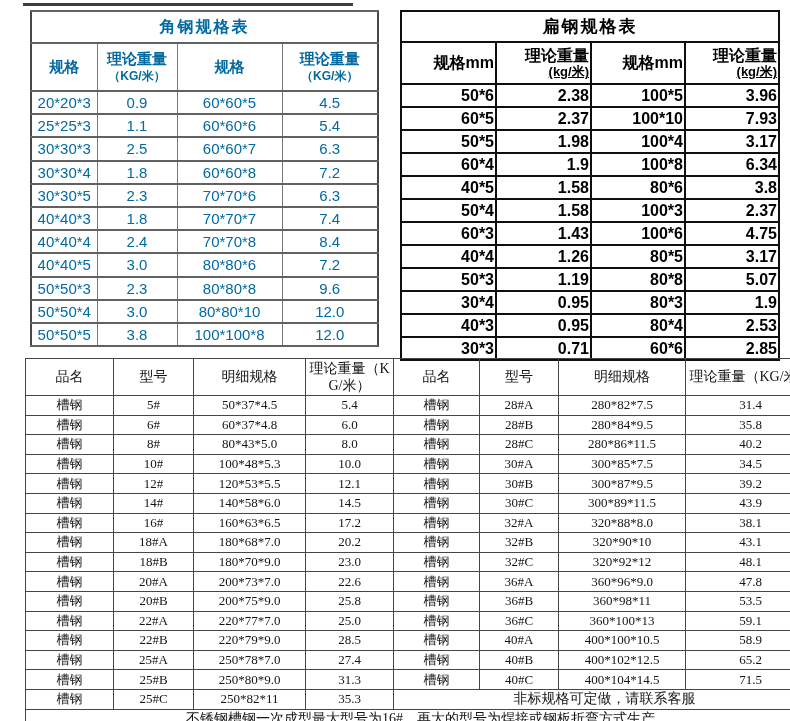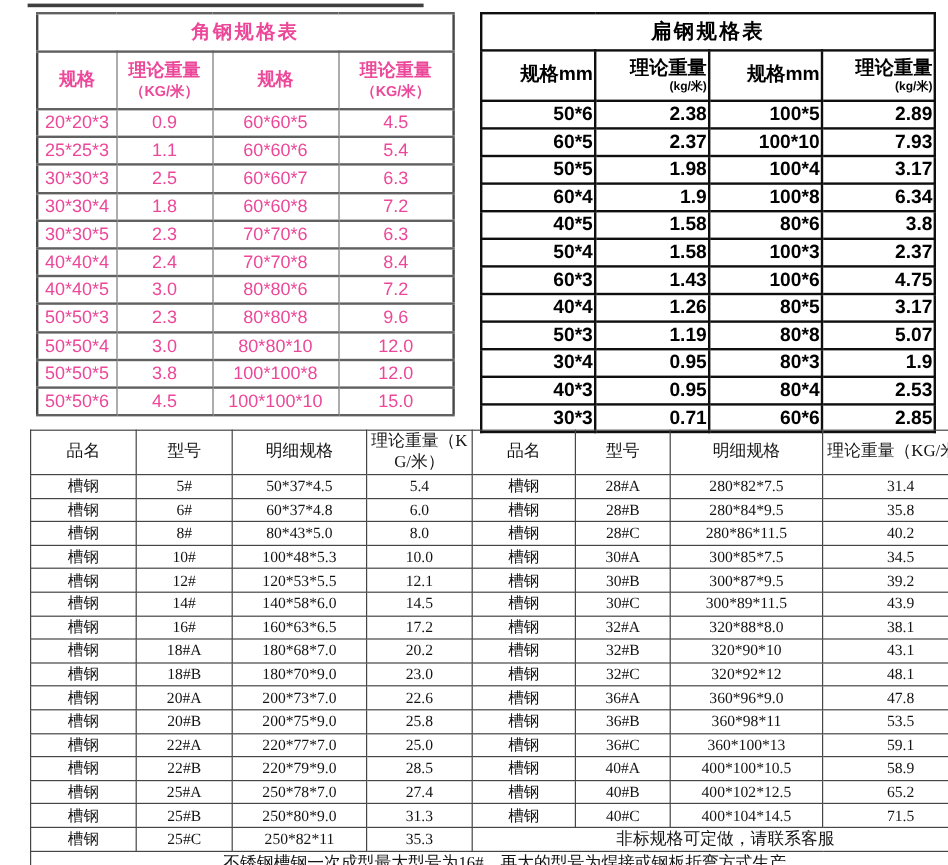--- a/index.html
+++ b/index.html
@@ -19,21 +19,21 @@
   }
 
   table { border-collapse: collapse; table-layout: fixed; }
   td, th { overflow: hidden; text-align: center; vertical-align: middle; padding: 0 1px; }
 
   
   .angle-table {
     position: absolute; left: 30px; top: 10px;
     width: 347px;
     border: 2px solid #474747;
-    color: #ec4899;
+    color: #0369a1;
   }
   .angle-table th, .angle-table td {
     border: 1px solid #787878;
     border-top: 2px solid #616161;
     border-bottom: 2px solid #616161;
     white-space: nowrap;
   }
   .angle-table .title-row th { height: 30px; font-size: 16px; font-weight: 600; letter-spacing: 2px; }
   .angle-table .header-row th { height: 46px; font-weight: 600; }
   .angle-table .h-main { display: block; font-size: 15px; line-height: 1.25; }
@@ -48,21 +48,21 @@
     color: #000000;
     font-weight: bold;
   }
   .flat-table th, .flat-table td {
     border: 2px solid #0f0f0f;
     white-space: nowrap;
   }
   .flat-table .title-row th { height: 29px; font-size: 17px; letter-spacing: 2px; }
   .flat-table .header-row th { height: 40px; text-align: right; }
   .flat-table .h-main { display: block; font-size: 16px; line-height: 1.2; }
-  .flat-table .h-sub  { display: block; font-size: 10px; line-height: 1.1; }
+  .flat-table .h-sub  { display: block; font-size: 13px; line-height: 1.1; text-decoration: underline; }
   .flat-table tbody td { height: 21px; font-size: 16px; text-align: right; }
 
   
   .channel-table {
     position: absolute; left: 25px; top: 358px;
     width: 790px; 
     border: 1px solid #3d3d3d;
     color: #141414;
     font-family: "Liberation Serif", "DejaVu Serif", serif;
   }
@@ -133,20 +133,26 @@
         <td>60*60*8</td>
         <td>7.2</td>
       </tr>
       <tr>
         <td>30*30*5</td>
         <td>2.3</td>
         <td>70*70*6</td>
         <td>6.3</td>
       </tr>
       <tr>
+        <td>40*40*3</td>
+        <td>1.8</td>
+        <td>70*70*7</td>
+        <td>7.4</td>
+      </tr>
+      <tr>
         <td>40*40*4</td>
         <td>2.4</td>
         <td>70*70*8</td>
         <td>8.4</td>
       </tr>
       <tr>
         <td>40*40*5</td>
         <td>3.0</td>
         <td>80*80*6</td>
         <td>7.2</td>
@@ -161,26 +167,20 @@
         <td>50*50*4</td>
         <td>3.0</td>
         <td>80*80*10</td>
         <td>12.0</td>
       </tr>
       <tr>
         <td>50*50*5</td>
         <td>3.8</td>
         <td>100*100*8</td>
         <td>12.0</td>
-      </tr>
-      <tr>
-        <td>50*50*6</td>
-        <td>4.5</td>
-        <td>100*100*10</td>
-        <td>15.0</td>
       </tr>
     </tbody>
 </table>
 
 <table class="flat-table">
   <colgroup>
     <col style="width:95px">
       <col style="width:95px">
       <col style="width:94px">
       <col style="width:94px">
@@ -204,21 +204,21 @@
         <span class="h-main">理论重量</span>
         <span class="h-sub">(kg/米)</span>
       </th>
     </tr>
   </thead>
   <tbody>
       <tr>
         <td>50*6</td>
         <td>2.38</td>
         <td>100*5</td>
-        <td>2.89</td>
+        <td>3.96</td>
       </tr>
       <tr>
         <td>60*5</td>
         <td>2.37</td>
         <td>100*10</td>
         <td>7.93</td>
       </tr>
       <tr>
         <td>50*5</td>
         <td>1.98</td>

